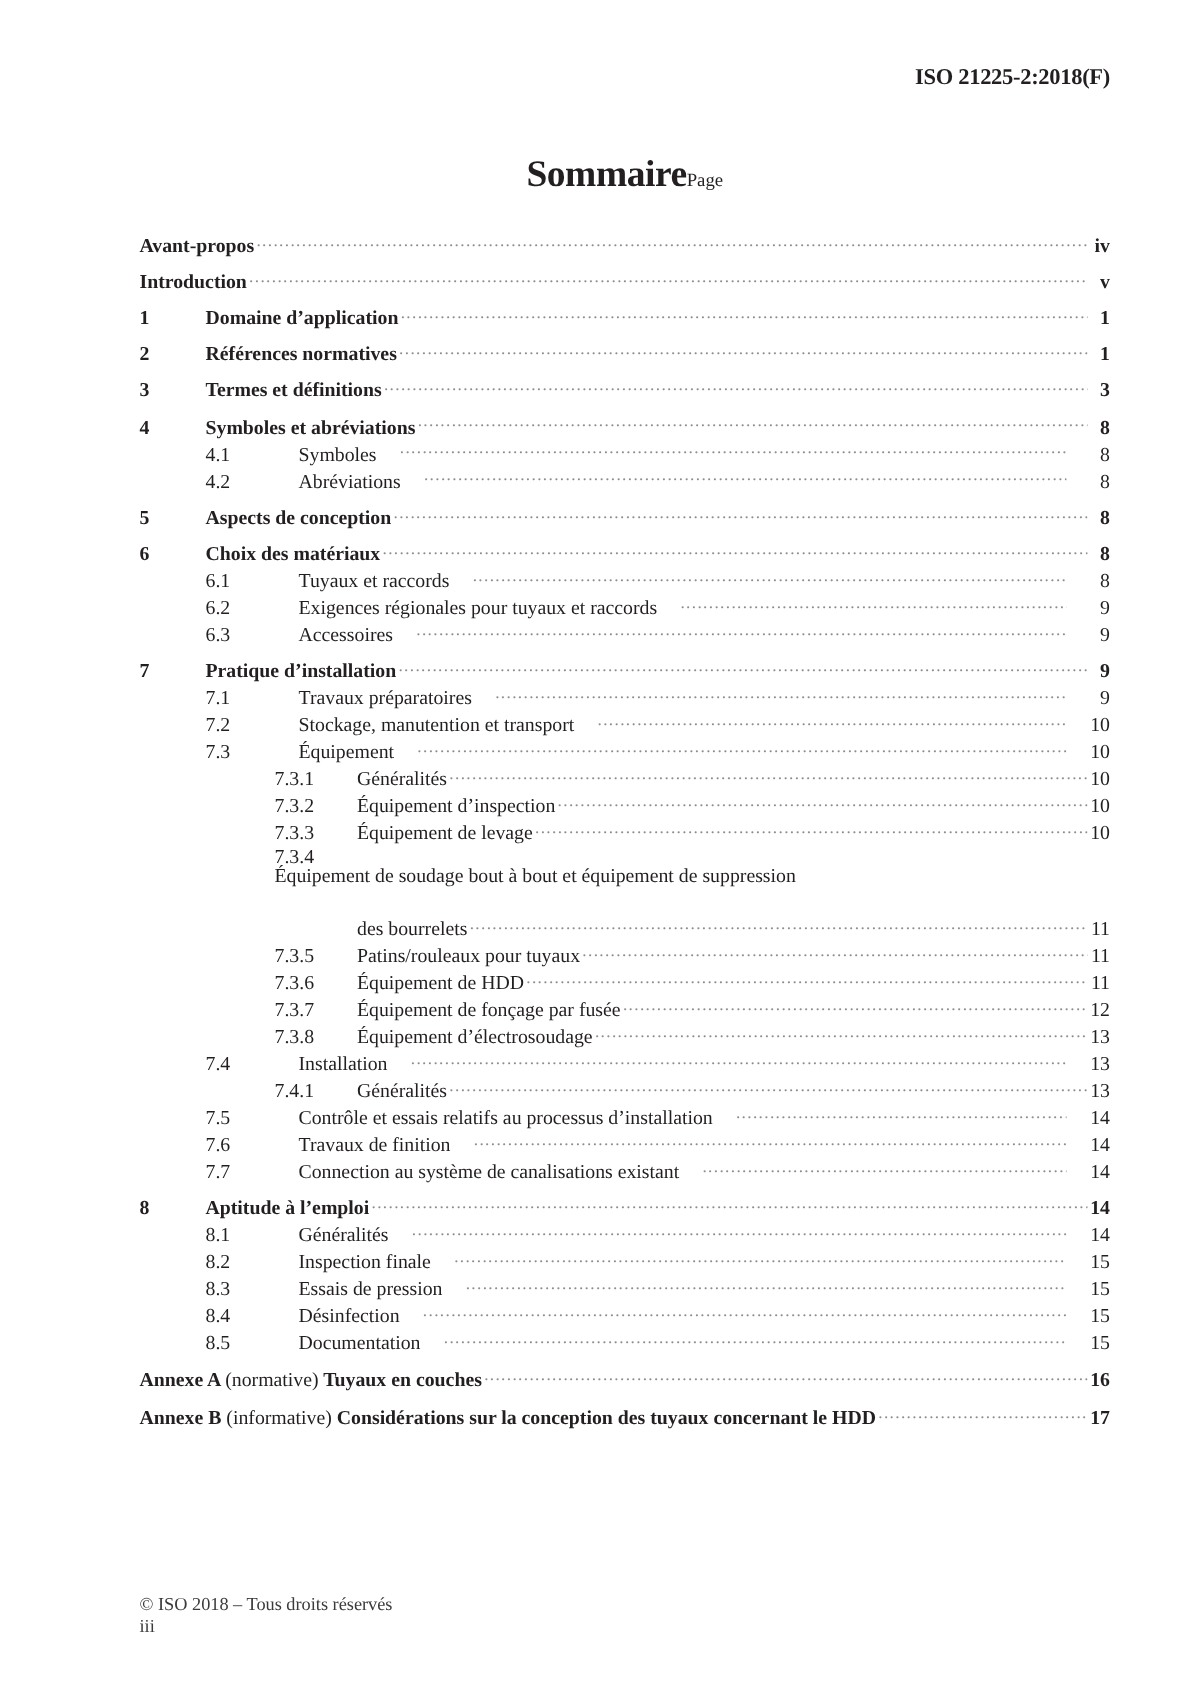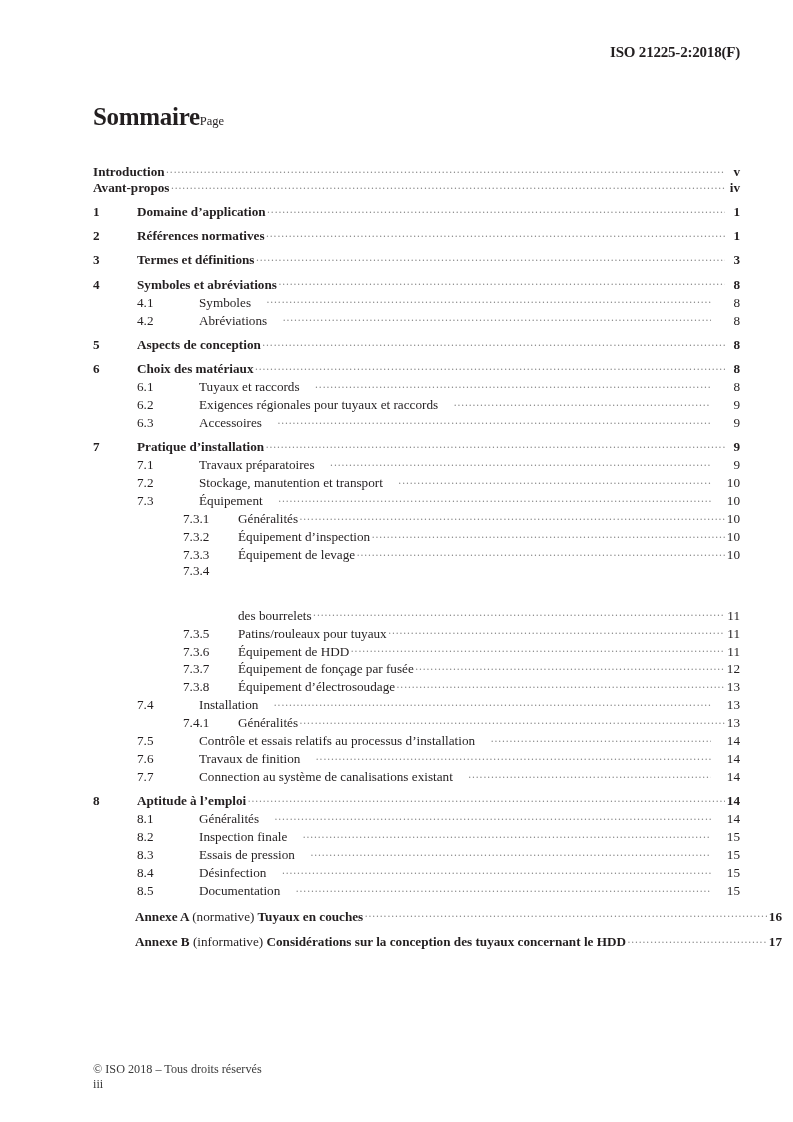--- a/index.html
+++ b/index.html
@@ -34,21 +34,21 @@
   }
 
   
   .title-row {
     position: absolute;
     top: 104px;
     left: 93px;
     right: 53px;
     display: flex;
     align-items: baseline;
-    justify-content: flex-start;
+    justify-content: center;
   }
   .toc-title {
     font-size: 25px;
     font-weight: bold;
     letter-spacing: -0.3px;
     line-height: 1;
   }
   .page-label {
     font-size: 12.5px;
     font-weight: normal;
@@ -68,21 +68,21 @@
     align-items: baseline;
     width: 100%;
     font-size: 13.2px;
     line-height: 1.03;
   }
 
   
   .toc-entry.lvl1 { margin-top: 8.4px; }
   .toc-entry.lvl2 { margin-top: 2.2px; gap: 14px; }
   .toc-entry.lvl3 { margin-top: 2.2px; }
-  .toc-entry.annex { margin-top: 9.5px; margin-left: 42px; }
+  .toc-entry.annex { margin-top: 9.5px; }
   .toc-entry.front { margin-top: 8.0px; }
   .toc-entry.front.first { margin-top: 0; }
 
   
   .num {
     flex: 0 0 auto;
     white-space: nowrap;
   }
   .lvl1 .num { width: 44px; font-weight: bold; }
   .lvl2 .num { width: 48px; margin-left: 44px; font-weight: normal; }
@@ -136,21 +136,21 @@
   .wrap-line1 {
     display: flex;
     align-items: baseline;
     width: 100%;
     flex-direction: column;
   }
   .wrap-line2 {
     display: flex;
     align-items: baseline;
     width: 100%;
-    margin-top: 16px;
+    margin-top: 6px;
   }
   .wrap-line2 .cont-pad {
     flex: 0 0 auto;
     width: 55px;
     margin-left: 90px;
   }
 
   
   .footer {
     position: absolute;
@@ -173,30 +173,30 @@
 
   <div class="doc-header">ISO 21225-2:2018(F)</div>
 
   <div class="title-row">
     <div class="toc-title">Sommaire</div>
     <div class="page-label">Page</div>
   </div>
 
   <div class="toc">
 
+    <div class="toc-entry front first">
+      <div class="label">Avant-propos</div>
+      <div class="leader"></div>
+      <div class="pnum">iv</div>
+    </div>
+
     <div class="toc-entry front">
       <div class="label">Introduction</div>
       <div class="leader"></div>
       <div class="pnum">v</div>
-    </div>
-
-    <div class="toc-entry front first">
-      <div class="label">Avant-propos</div>
-      <div class="leader"></div>
-      <div class="pnum">iv</div>
     </div>
 
     <div class="toc-entry lvl1">
       <div class="num">1</div>
       <div class="label">Domaine d’application</div>
       <div class="leader"></div>
       <div class="pnum">1</div>
     </div>
 
     <div class="toc-entry lvl1">
@@ -303,20 +303,21 @@
     <div class="toc-entry lvl3">
       <div class="num">7.3.3</div>
       <div class="label">Équipement de levage</div>
       <div class="leader"></div>
       <div class="pnum">10</div>
     </div>
 
     <div class="toc-entry lvl3 wrapped">
       <div class="wrap-line1">
         <div class="num">7.3.4</div>
+        <div class="label">Équipement de soudage bout à bout et équipement de suppression</div>
         <div class="leader blank"></div>
       </div>
       <div class="wrap-line2">
         <div class="cont-pad"></div>
         <div class="label">des bourrelets</div>
         <div class="leader"></div>
         <div class="pnum">11</div>
       </div>
     </div>
 

